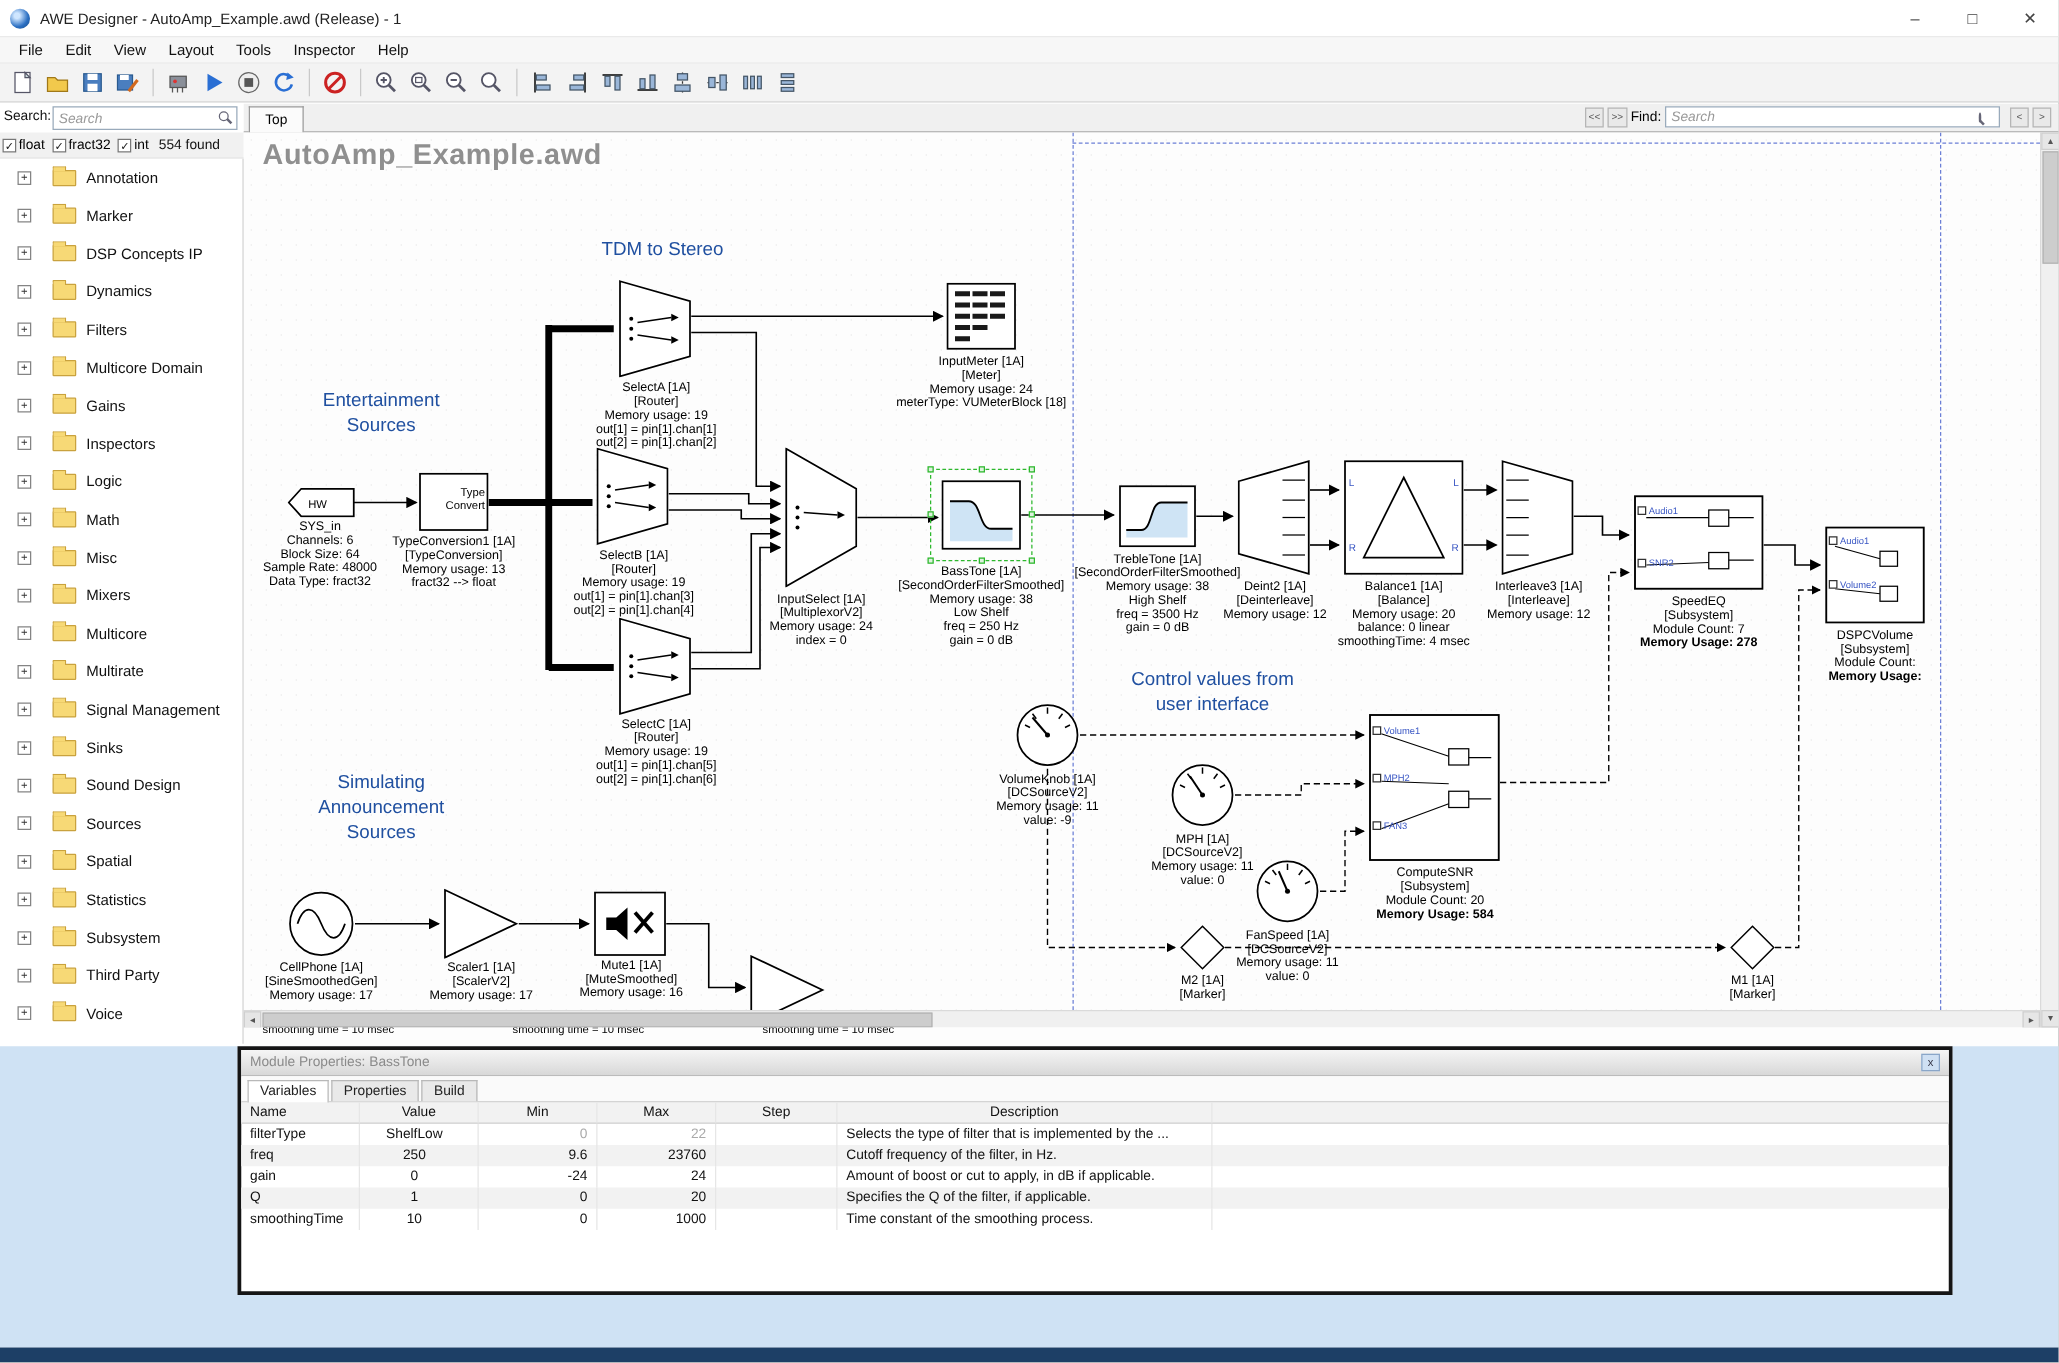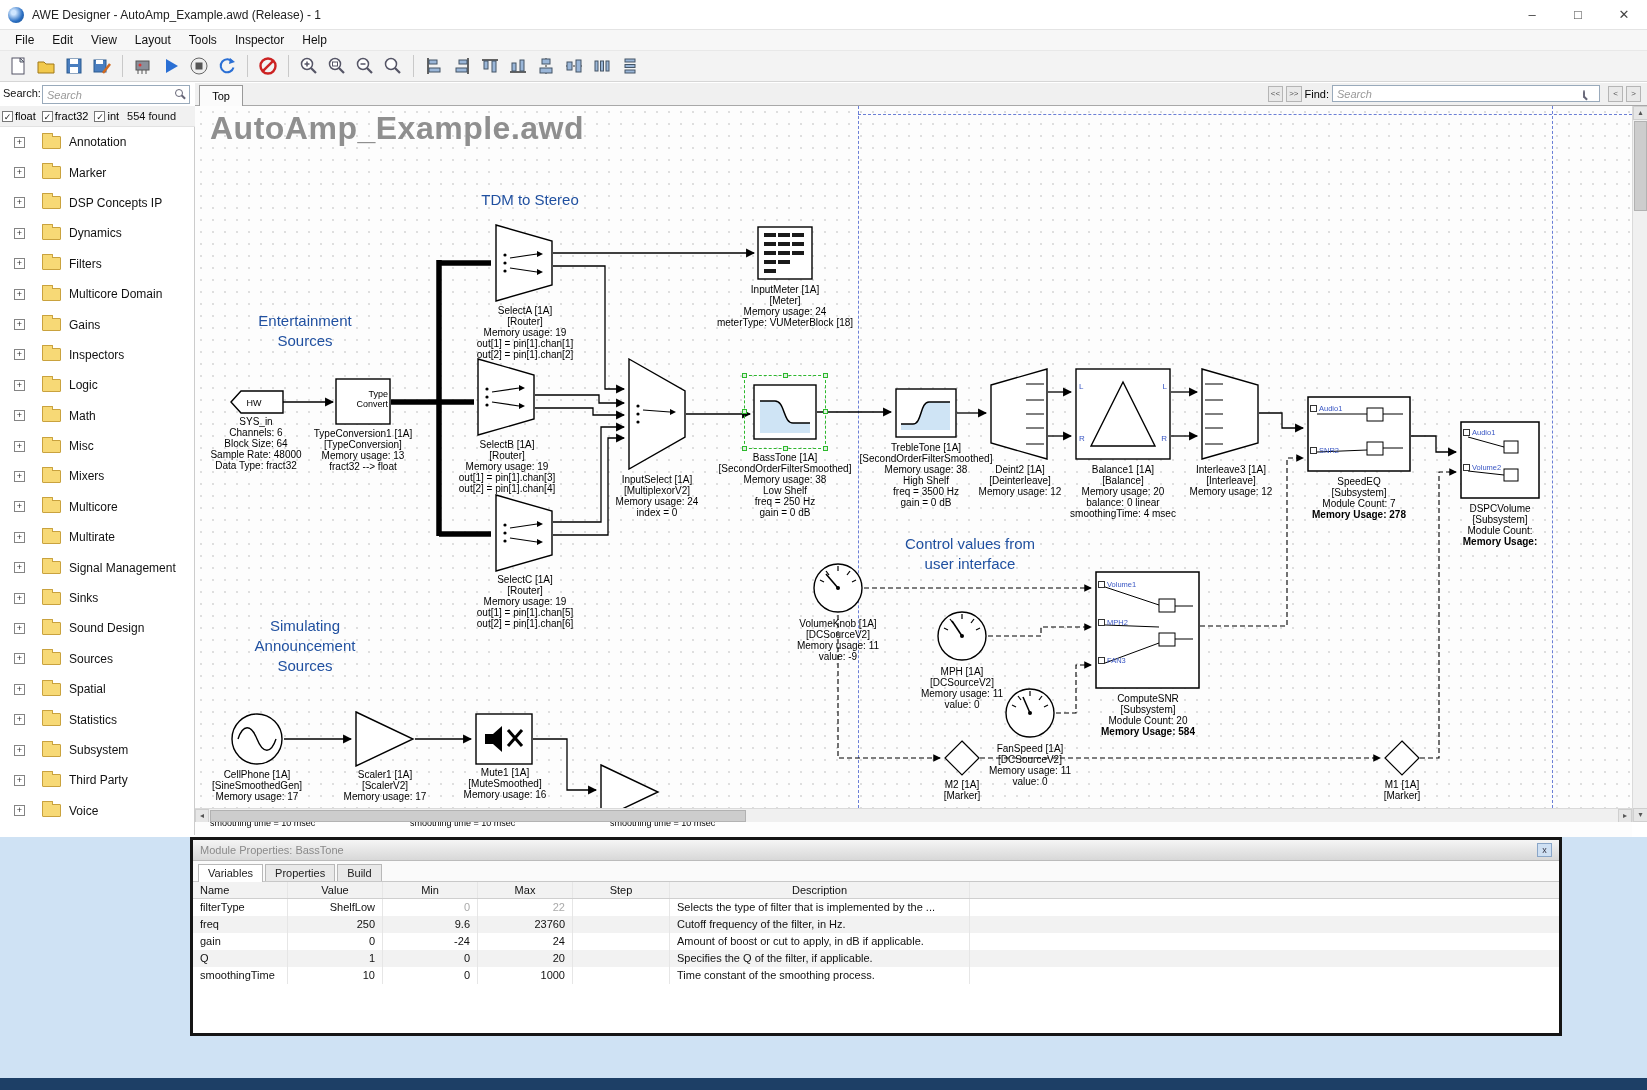--- a/index.html
+++ b/index.html
@@ -37,21 +37,21 @@
 .find-mag{position:relative;left:-20px;width:0}
 
 .library{position:absolute;top:127px;left:0;width:195px;height:708px;background:#fff;border-right:1px solid #ccc;overflow:hidden}
 .lib-item{height:30.4px;display:flex;align-items:center}
 .expand{width:11px;height:11px;border:1px solid #848484;background:#fff;font-size:9px;line-height:9px;text-align:center;margin-left:14px;color:#333;flex:0 0 auto}
 .folder{width:19px;height:13px;background:#f7d976;border:1px solid #c9a23e;border-radius:1px;position:relative;margin-left:17px;margin-right:8px;flex:0 0 auto}
 .folder::before{content:'';position:absolute;top:-4px;left:-1px;width:9px;height:3px;background:#f7d976;border:1px solid #c9a23e;border-bottom:none;border-radius:1px 1px 0 0}
 .lib-label{font-size:12px;color:#111;white-space:nowrap}
 
 .canvas{position:absolute;left:195px;top:106px;width:1437px;height:702px;overflow:hidden;background-color:#fdfdfd;background-image:radial-gradient(circle,#dcdcdc 0.7px,transparent 0.8px);background-size:12px 12px}
-.cv-title{position:absolute;left:15px;top:4px;font-size:32px;font-weight:bold;color:#8f8f8f;letter-spacing:.5px}
+.cv-title{position:absolute;left:15px;top:4px;font-size:23px;font-weight:bold;color:#8f8f8f;letter-spacing:.5px}
 .pgv{position:absolute;top:0;bottom:0;border-left:1px dashed #6b7fd6}
 .pgh{position:absolute;border-top:1px dashed #6b7fd6;height:0}
 .anno{position:absolute;color:#2050a0;font-size:15px;text-align:center;line-height:20px}
 .wires{position:absolute;left:0;top:0}
 .w{stroke:#000;stroke-width:1.3;fill:none}
 .wd{stroke:#000;stroke-width:1.1;fill:none;stroke-dasharray:5 3}
 .trunk{stroke:#000;stroke-width:5.5;fill:none}
 .blk{position:absolute}
 .cap{position:absolute;font-size:10px;line-height:11px;text-align:center;color:#000}
 .cap div{white-space:nowrap}
@@ -78,21 +78,21 @@
 .props-close{margin-left:auto;width:15px;height:14px;background:#cfe0f3;border:1px solid #8aa6c8;font-size:9px;line-height:12px;text-align:center;color:#334}
 .props-tabs{height:21px;background:#fafafa;border-bottom:1px solid #c8c8c8;display:flex;align-items:flex-end;padding-left:5px}
 .ptab{font-size:11px;padding:2px 9px;border:1px solid #b8b8b8;border-bottom:none;background:#e9e9e9;margin-right:2px;color:#222}
 .ptab.active{background:#fff;position:relative;top:1px;padding-bottom:3px}
 .ptable{font-size:11px;color:#111}
 .prow{display:flex;height:17px;line-height:17px}
 .prow.head{background:#f2f2f2;border-bottom:1px solid #cfcfcf;font-weight:normal}
 .prow.alt{background:#f2f2f2}
 .pc{overflow:hidden;white-space:nowrap;border-right:1px solid #e6e6e6}
 .c-name{width:95px;padding-left:7px}
-.c-val{width:95px;text-align:right;padding-right:7px}
+.c-val{width:95px;text-align:center;padding-right:7px}
 .c-min{width:95px;text-align:right;padding-right:7px}
 .c-max{width:95px;text-align:right;padding-right:7px}
 .c-step{width:97px;text-align:right;padding-right:7px}
 .c-desc{width:300px;padding-left:7px;border-right:1px solid #e6e6e6}
 .prow.head .c-val,.prow.head .c-min,.prow.head .c-max,.prow.head .c-step{text-align:center;padding-right:0}
 .prow.head .c-desc{text-align:center;padding-left:0}
 .muted{color:#aaa}
 .taskbar{position:absolute;left:0;top:1078px;width:100%;height:12px;background:#1d3f66}
 svg text{font-family:"Liberation Sans",sans-serif}
 </style>

